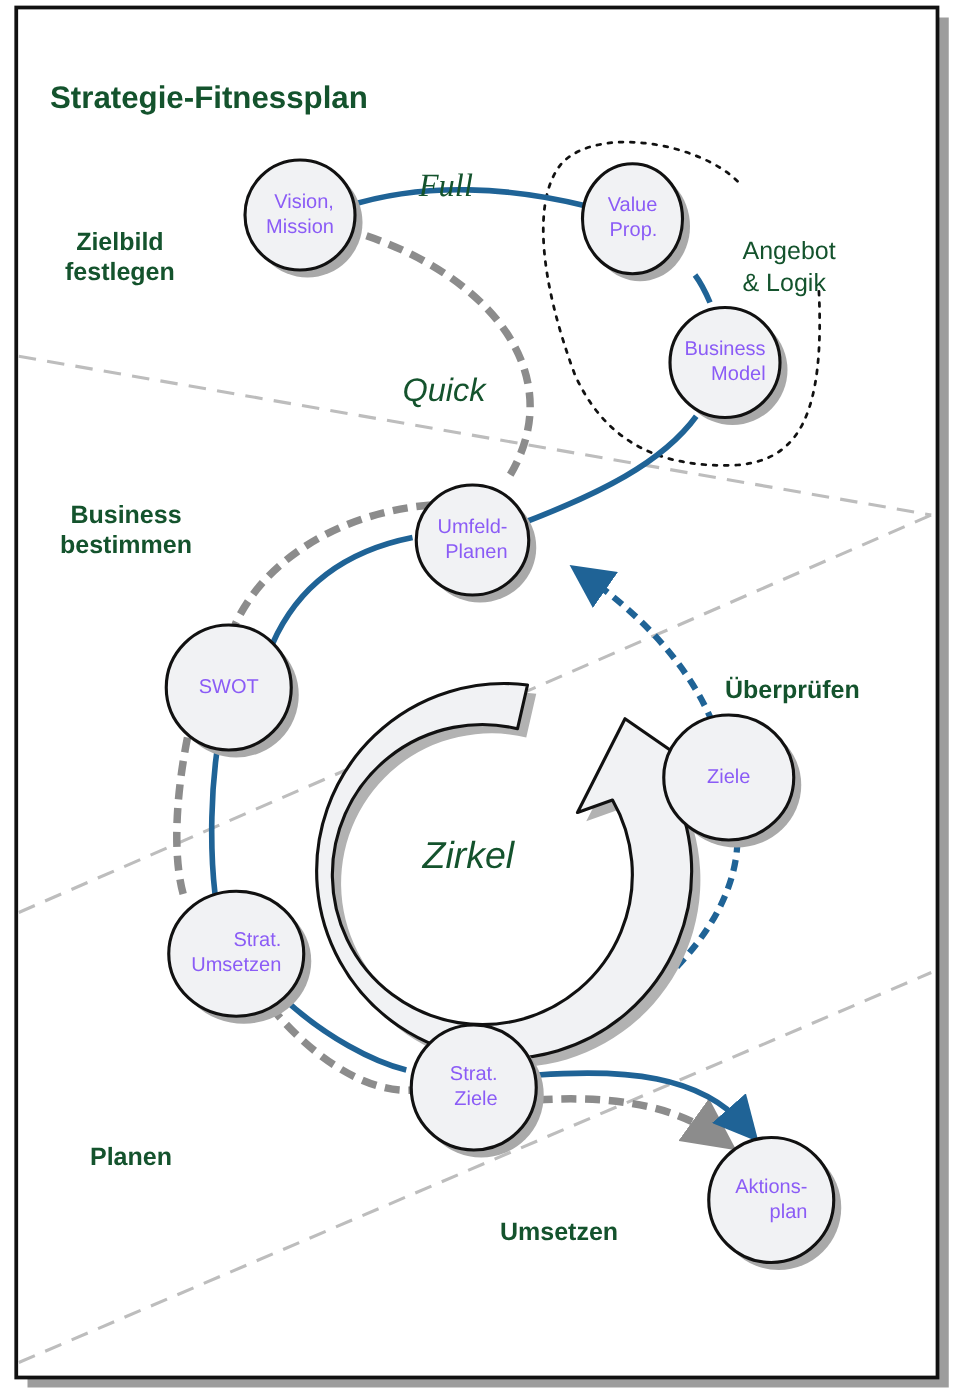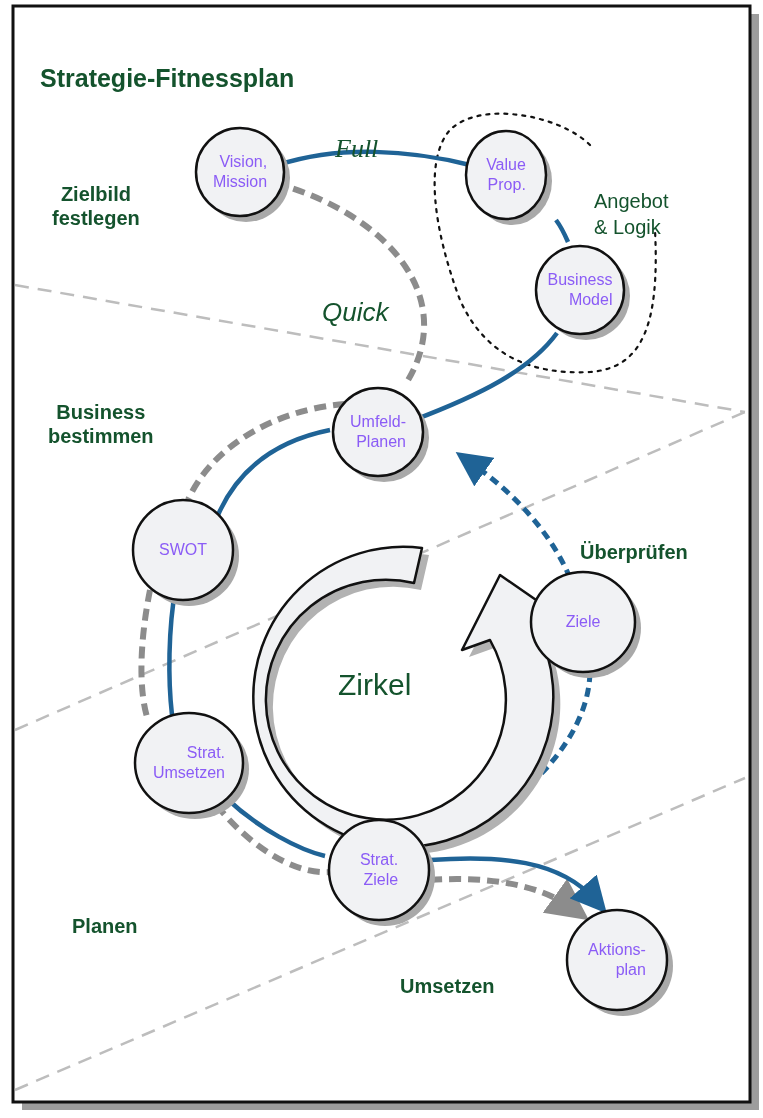--- a/index.html
+++ b/index.html
@@ -4,21 +4,21 @@
 <style>
   html,body{margin:0;padding:0;background:#fff;}
   body{width:763px;height:1118px;position:relative;overflow:hidden;font-family:"Liberation Sans",sans-serif;}
   svg{position:absolute;left:0;top:0;}
   .lbl{position:absolute;color:#14532d;white-space:nowrap;margin-top:32px;}
   .title{font-weight:bold;font-size:25px;left:40px;top:32px;}
   .phase{font-weight:bold;font-size:20px;text-align:center;line-height:24px;}
   .path-lbl{font-style:italic;font-size:26px;}
   .node-text{position:absolute;font-size:16px;line-height:20px;text-align:right;color:#8b5cf6;transform:translate(-50%,-50%);white-space:nowrap;}
   .group-lbl{font-size:20px;line-height:26px;}
-  .zirkel{font-size:30px;}
+  .zirkel{font-style:italic;font-size:30px;}
 </style>
 </head>
 <body>
 
 <svg width="763" height="1118" viewBox="0 0 763 1118">
   <defs>
     <marker id="arrBlue" markerWidth="8" markerHeight="8" refX="4" refY="4" orient="auto" markerUnits="strokeWidth">
       <path d="M0,0 L8,4 L0,8 z" fill="#1f6396"></path>
     </marker>
     <marker id="arrGray" markerWidth="7" markerHeight="7" refX="3.5" refY="3.5" orient="auto" markerUnits="strokeWidth">

